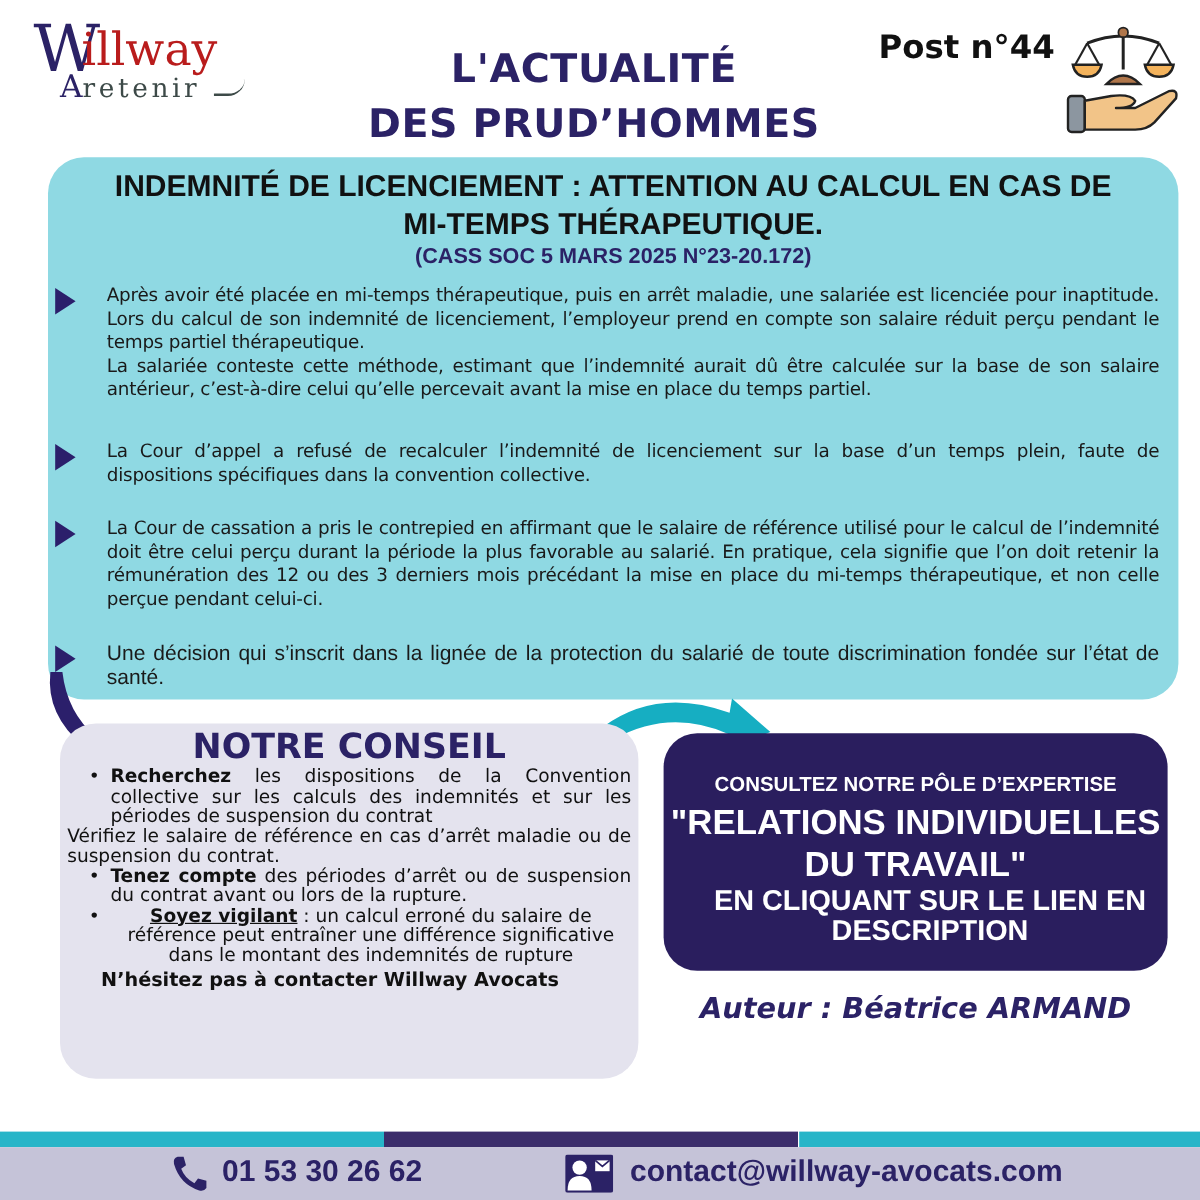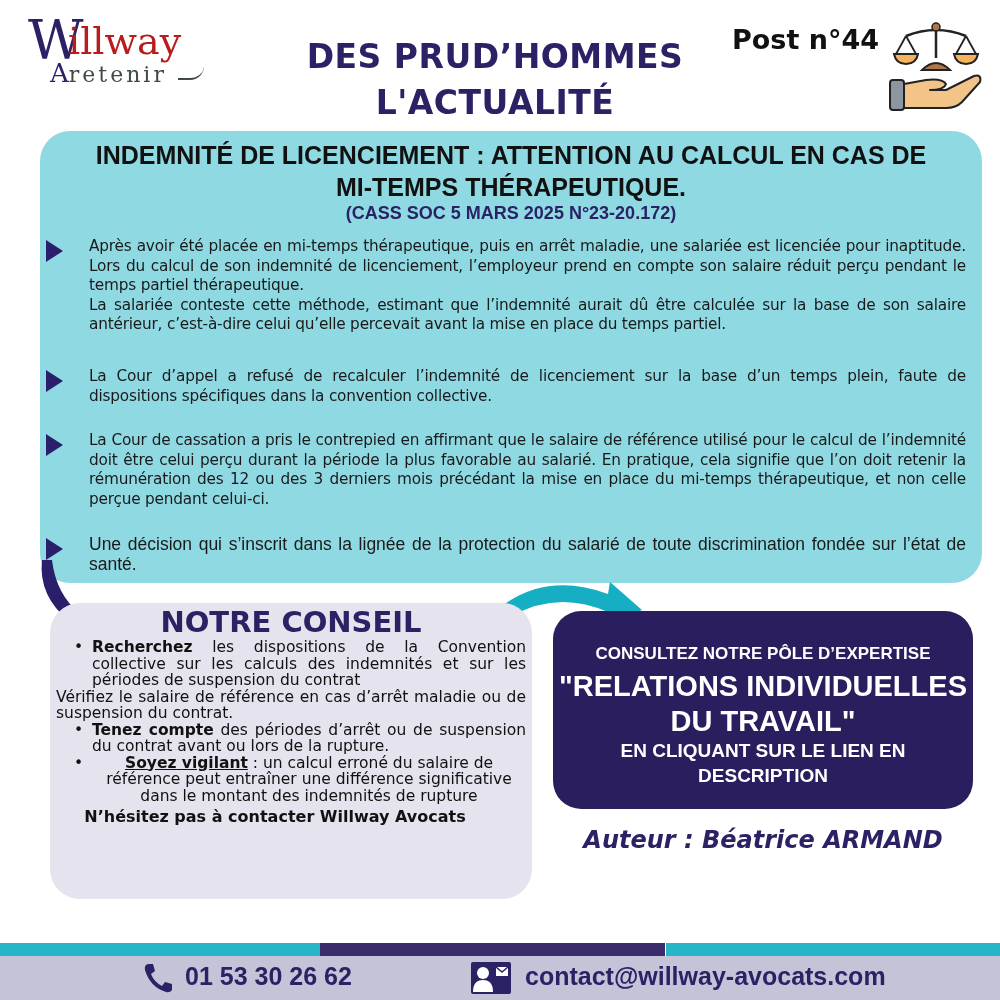--- a/index.html
+++ b/index.html
@@ -46,21 +46,21 @@
   .c-plain { text-align: justify; padding-left: 2px; }
   .c-item.center { text-align: center; }
   .c-item.center::before { left: 20px; }
   .conseil-cta { text-align: center; font-weight: bold; font-size: 16px; line-height: 21px; margin-top: 2px; padding-right: 30px; }
   .ul { text-decoration: underline; font-weight: bold; }
 
   
   .expertise-card { position: absolute; left: 553px; top: 611px; width: 420px; height: 198px; background: #2a1e5e; border-radius: 28px; color: #ffffff; text-align: center; font-family: "Liberation Sans", sans-serif; font-weight: bold; }
   .exp-line1 { position: absolute; top: 33px; width: 100%; font-size: 17px; }
   .exp-line2 { position: absolute; top: 58px; width: 100%; font-size: 29px; line-height: 35px; }
-  .exp-line3 { position: absolute; top: 127px; width: 100%; font-size: 19px; line-height: 25px; }
+  .exp-line3 { position: absolute; top: 127px; width: 100%; font-size: 24px; line-height: 25px; margin-left: 12px; }
 
   .author { position: absolute; left: 553px; top: 826px; width: 420px; text-align: center; font-family: "DejaVu Sans", sans-serif; font-weight: bold; font-style: italic; font-size: 24px; color: #2b2266; }
 
   
   .stripe { position: absolute; top: 943px; height: 13px; }
   .stripe.s1 { left: 0; width: 320px; background: #27b5c8; }
   .stripe.s2 { left: 320px; width: 345px; background: #3b2d6b; }
   .stripe.s3 { left: 666px; width: 334px; background: #27b5c8; }
   .footer { position: absolute; left: 0; top: 956px; width: 1000px; height: 44px; background: #c5c3d8; }
   .phone-icon { position: absolute; left: 142px; top: 6px; width: 32px; height: 32px; }
@@ -72,22 +72,22 @@
 <body>
 
 <div class="logo">
   <span class="big-w">W</span>
   <span class="illway">illway</span>
   <span class="avocats"><span class="a">A</span><span>retenir</span></span>
   <span class="swoosh"></span>
 </div>
 
 <div class="main-title">
+  <div>L'ACTUALITÉ</div>
   <div>DES PRUD’HOMMES</div>
-  <div>L'ACTUALITÉ</div>
 </div>
 
 <div class="post-num">Post n°44</div>
 
 <svg class="scales-icon" viewBox="0 0 100 96">
 
   <line x1="50" y1="10" x2="50" y2="40" stroke="#222" stroke-width="2.5"></line>
   <path d="M20 18 Q50 6 80 18" stroke="#222" stroke-width="2.5" fill="none"></path>
   <circle cx="50" cy="9" r="4" fill="#b0764a" stroke="#222" stroke-width="1.5"></circle>
   <line x1="20" y1="18" x2="10" y2="36" stroke="#222" stroke-width="1.8"></line>

